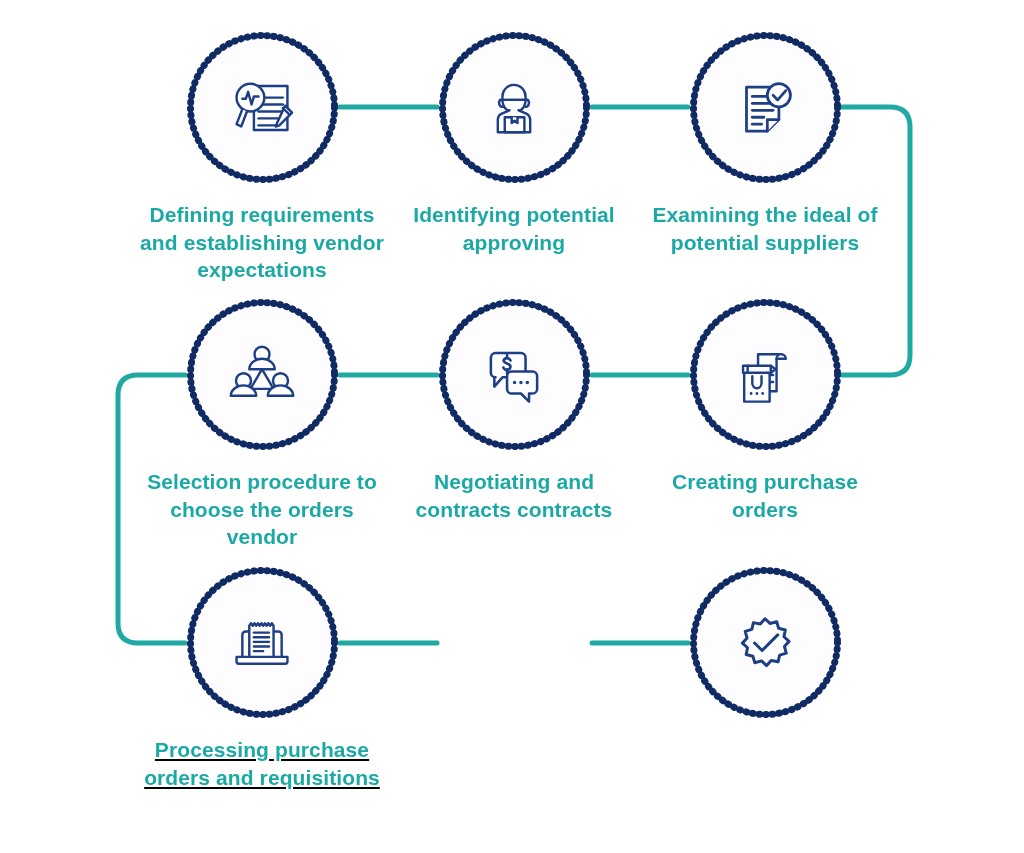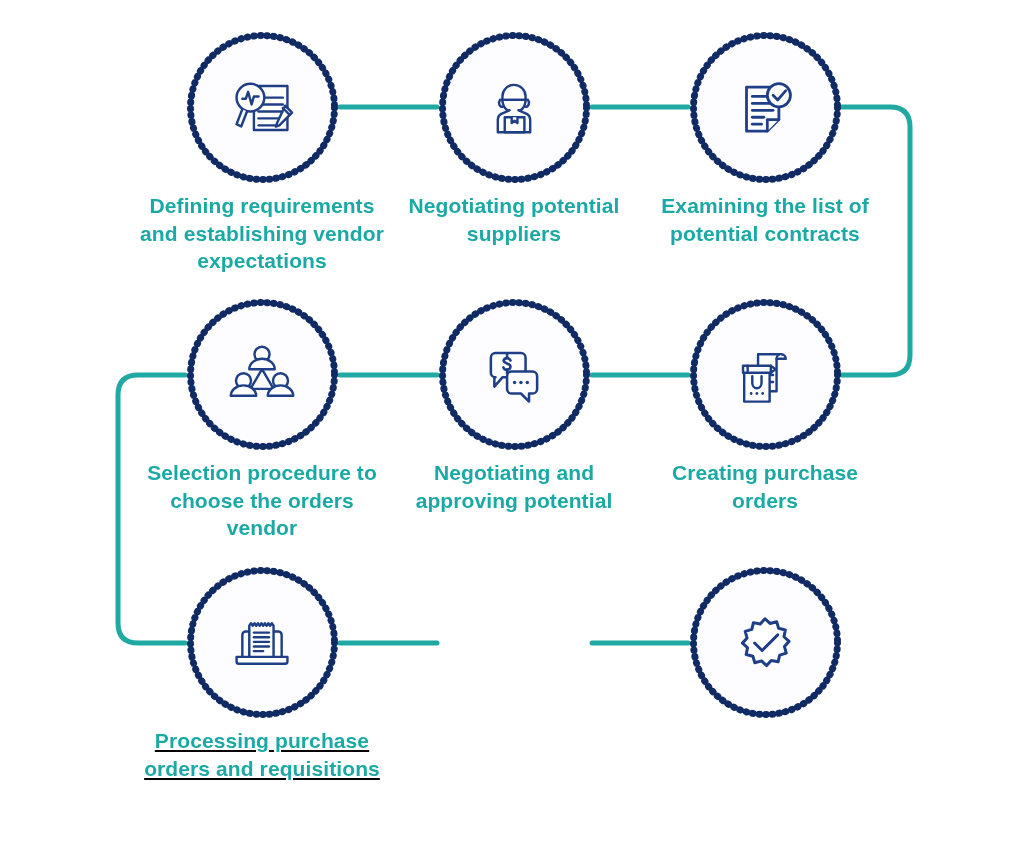--- a/index.html
+++ b/index.html
@@ -55,21 +55,21 @@
     display: flex;
     align-items: center;
     justify-content: center;
   }
   .icon-holder svg {
     width: 74px;
     height: 74px;
     display: block;
   }
   .node-label {
-    margin-top: 7px;
+    margin-top: 16px;
     width: 250px;
     text-align: center;
     color: #1aa9a4;
     font-size: 21px;
     font-weight: bold;
     line-height: 1.32;
     letter-spacing: 0.1px;
   }
 
   
@@ -137,21 +137,21 @@
           <line x1="20" y1="25" x2="44" y2="25"></line>
           <path d="M 20 25 a 3 3.5 0 0 0 2 6" fill="#ffffff"></path>
           <path d="M 44 25 a 3 3.5 0 0 1 -2 6" fill="#ffffff"></path>
           <path d="M 28 34 L 32 39 L 36 34" fill="#ffffff"></path>
           <path d="M 28 34 L 21 37 a 6 6 0 0 0 -3 5 L 18 53 L 46 53 L 46 42 a 6 6 0 0 0 -3 -5 L 36 34" fill="#ffffff"></path>
           <rect x="24" y="40" width="17" height="13" fill="#ffffff"></rect>
           <path d="M 30 40 L 30 45 L 32.5 43 L 35 45 L 35 40" fill="#ffffff"></path>
         </svg>
       </div>
     </div>
-    <div class="node-label">Negotiating potential suppliers</div>
+    <div class="node-label">Identifying potential approving</div>
   </div>
 
   <div class="node col-3 row-1">
     <div class="circle-wrap">
       <svg class="ring" viewBox="0 0 155 155" xmlns="http://www.w3.org/2000/svg">
         <circle cx="77.5" cy="77.5" r="71" fill="#fdfdff"></circle>
         <circle cx="77.5" cy="77.5" r="72" fill="none" stroke="#102a63" stroke-width="7" stroke-linecap="round" stroke-dasharray="0.5 6.1"></circle>
       </svg>
       <div class="icon-holder">
         <svg viewBox="0 0 64 64" fill="none" stroke="#1e3f86" stroke-width="2.4" stroke-linecap="round" stroke-linejoin="round" xmlns="http://www.w3.org/2000/svg">
@@ -160,21 +160,21 @@
           <line x1="21" y1="22" x2="39" y2="22"></line>
           <line x1="21" y1="28" x2="39" y2="28"></line>
           <line x1="21" y1="34" x2="39" y2="34"></line>
           <line x1="21" y1="40" x2="31" y2="40"></line>
           <line x1="21" y1="46" x2="29" y2="46"></line>
           <circle cx="44" cy="21" r="10" fill="#ffffff"></circle>
           <polyline points="39,21 43,25 50,17"></polyline>
         </svg>
       </div>
     </div>
-    <div class="node-label">Examining the list of potential contracts</div>
+    <div class="node-label">Examining the ideal of potential suppliers</div>
   </div>
 
   <div class="node col-1 row-2">
     <div class="circle-wrap">
       <svg class="ring" viewBox="0 0 155 155" xmlns="http://www.w3.org/2000/svg">
         <circle cx="77.5" cy="77.5" r="71" fill="#fdfdff"></circle>
         <circle cx="77.5" cy="77.5" r="72" fill="none" stroke="#102a63" stroke-width="7" stroke-linecap="round" stroke-dasharray="0.5 6.1"></circle>
       </svg>
       <div class="icon-holder">
         <svg viewBox="0 0 64 64" fill="none" stroke="#1e3f86" stroke-width="2.1" stroke-linecap="round" stroke-linejoin="round" xmlns="http://www.w3.org/2000/svg">
@@ -203,21 +203,21 @@
           <path d="M 29 19.5 a 3.2 3.2 0 0 0 -6 0 c 0 3 6 2.2 6 5.4 a 3.2 3.2 0 0 1 -6.2 0.5"></path>
           <line x1="26" y1="13.5" x2="26" y2="17"></line>
           <line x1="26" y1="27" x2="26" y2="30.5"></line>
           <path d="M 26 33 a 4 4 0 0 1 4 -4 L 48 29 a 4 4 0 0 1 4 4 L 52 44 a 4 4 0 0 1 -4 4 L 45 48 L 45 55 L 38 48 L 30 48 a 4 4 0 0 1 -4 -4 Z" fill="#ffffff"></path>
           <circle cx="32.5" cy="38.5" r="1.5" fill="#1e3f86" stroke="none"></circle>
           <circle cx="38" cy="38.5" r="1.5" fill="#1e3f86" stroke="none"></circle>
           <circle cx="43.5" cy="38.5" r="1.5" fill="#1e3f86" stroke="none"></circle>
         </svg>
       </div>
     </div>
-    <div class="node-label">Negotiating and approving potential</div>
+    <div class="node-label">Negotiating and contracts contracts</div>
   </div>
 
   <div class="node col-3 row-2">
     <div class="circle-wrap">
       <svg class="ring" viewBox="0 0 155 155" xmlns="http://www.w3.org/2000/svg">
         <circle cx="77.5" cy="77.5" r="71" fill="#fdfdff"></circle>
         <circle cx="77.5" cy="77.5" r="72" fill="none" stroke="#102a63" stroke-width="7" stroke-linecap="round" stroke-dasharray="0.5 6.1"></circle>
       </svg>
       <div class="icon-holder">
         <svg viewBox="0 0 64 64" fill="none" stroke="#1e3f86" stroke-width="2.1" stroke-linecap="round" stroke-linejoin="round" xmlns="http://www.w3.org/2000/svg">

